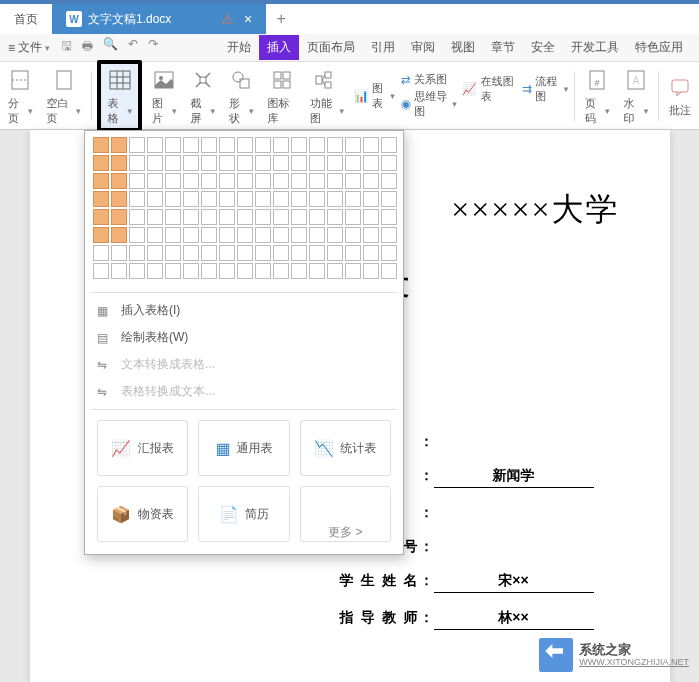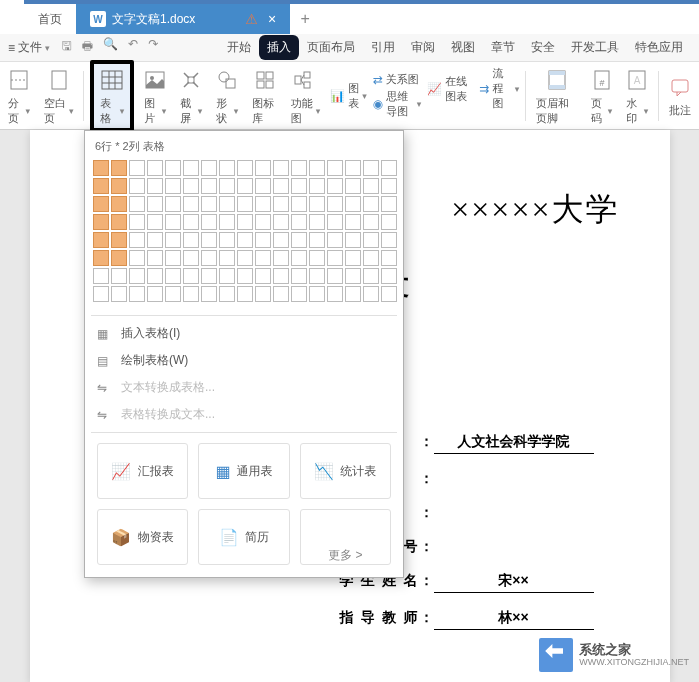--- a/index.html
+++ b/index.html
@@ -1,33 +1,33 @@
 <!DOCTYPE html>
 <html><head>
 <meta charset="utf-8">
 <style>
 * { margin: 0; padding: 0; box-sizing: border-box; font-family: "Microsoft YaHei", sans-serif; }
 body { width: 699px; height: 682px; overflow: hidden; background: #fff; position: relative; }
 
-.titlebar { height: 34px; background: #fff; display: flex; align-items: stretch; border-top: 4px solid #4a7ebb; margin-left: 24px; }
+.titlebar { height: 34px; background: #fff; display: flex; align-items: stretch; border-top: 4px solid #4a7ebb; }
 .tab { display: flex; align-items: center; padding: 0 14px; font-size: 12px; color: #555; position: relative; }
 .tab-home { }
 .tab-doc { background: #448aca; color: #fff; }
 .tab-doc .doc-icon { width: 16px; height: 16px; background: #fff; border-radius: 2px; margin-right: 6px; display: flex; align-items: center; justify-content: center; color: #448aca; font-size: 10px; font-weight: bold; }
 .tab-warn { color: #e37a4a; margin-left: 50px; font-size: 14px; }
 .tab-close { margin-left: 10px; color: #fff; font-size: 14px; cursor: pointer; }
 .tab-add { width: 30px; display: flex; align-items: center; justify-content: center; color: #888; font-size: 16px; }
 
 .menubar { height: 28px; background: #f7f7f7; display: flex; align-items: center; padding: 0 8px; font-size: 12px; color: #555; border-bottom: 1px solid #e0e0e0; }
 .menu-file { display: flex; align-items: center; gap: 3px; margin-right: 8px; }
 .chev { font-size: 9px; color: #888; }
 .menu-icons { display: flex; gap: 10px; margin-left: 4px; color: #888; }
 .menu-tabs { margin-left: auto; display: flex; gap: 0; }
 .menu-tab { padding: 4px 8px; font-size: 12px; color: #555; cursor: pointer; }
-.menu-tab.active { background: #0f172a; color: #fff; border-radius: 6px; }
+.menu-tab.active { background: #6d28d9; color: #fff; border-radius: 0; }
 
 .ribbon { height: 68px; background: #fff; border-bottom: 1px solid #d0d0d0; display: flex; align-items: center; padding: 4px 4px; gap: 6px; }
 .rgrp { display: flex; flex-direction: column; align-items: center; gap: 2px; padding: 0 4px; }
 .rgrp .ric { height: 28px; display: flex; align-items: center; justify-content: center; color: #666; }
 .rgrp .rlb { font-size: 11px; color: #555; display: flex; align-items: center; gap: 2px; }
 .rsep { width: 1px; height: 50px; background: #e0e0e0; }
 .ribbon-mini { display: flex; flex-direction: column; gap: 2px; font-size: 11px; color: #555; }
 .ribbon-mini .mi { display: flex; align-items: center; gap: 3px; }
 .ribbon-mini .mi .mic { color: #448aca; font-size: 12px; }
 
@@ -55,21 +55,21 @@
 .card-grid { display: grid; grid-template-columns: repeat(3, 1fr); gap: 10px; padding: 6px; }
 .card { height: 56px; border: 1px solid #e0e0e0; border-radius: 3px; display: flex; align-items: center; justify-content: center; gap: 6px; font-size: 12px; color: #555; cursor: pointer; }
 .card .cic { font-size: 16px; color: #448aca; }
 .card.more { color: #888; align-items: flex-end; }
 
 .watermark { position: absolute; right: 10px; bottom: 10px; display: flex; align-items: center; gap: 6px; opacity: 0.85; z-index: 200; margin-top: 48px; }
 .watermark .logo { width: 34px; height: 34px; background: #3a82d8; border-radius: 2px; position: relative; }
 .watermark .logo::before { content: ""; position: absolute; top: 6px; left: 6px; width: 18px; height: 14px; background: #fff; clip-path: polygon(0 50%, 40% 0, 40% 30%, 100% 30%, 100% 70%, 40% 70%, 40% 100%); }
 .watermark .txt { font-size: 11px; color: #333; line-height: 1.2; }
 .watermark .txt .t1 { font-weight: bold; font-size: 13px; }
-.watermark .txt .t2 { color: #777; font-size: 9px; }
+.watermark .txt .t2 { color: #777; font-size: 9px; text-decoration: underline; }
 
 svg { display: block; }
 </style>
 </head>
 <body>
 
 <div class="titlebar">
   <div class="tab tab-home">
     <span>首页</span>
   </div>
@@ -245,32 +245,20 @@
     <div class="mi">
         <span class="mic">⇉</span>
         <span>流程图</span>
         <span class="chev">▾</span>
       </div>
     <div class="mi" style="visibility:hidden">.</div>
   </div>
   <div class="rsep"></div>
   <div class="rgrp">
     <div class="ric">
-        <svg width="22" height="22">
-          <rect x="3" y="2" width="16" height="18" fill="none" stroke="#888"></rect>
-          <rect x="3" y="2" width="16" height="4" fill="#cde"></rect>
-          <rect x="3" y="16" width="16" height="4" fill="#cde"></rect>
-        </svg>
-      </div>
-    <div class="rlb">
-        <span>页眉和页脚</span>
-      </div>
-  </div>
-  <div class="rgrp">
-    <div class="ric">
         <svg width="20" height="22">
           <rect x="3" y="2" width="14" height="18" fill="none" stroke="#888"></rect>
           <text x="10" y="17" font-size="9" text-anchor="middle" fill="#888">#</text>
         </svg>
       </div>
     <div class="rlb">
         <span>页码</span>
         <span class="chev">▾</span>
       </div>
   </div>
@@ -301,25 +289,25 @@
 </div>
 
 <div class="canvas">
   <div class="page">
     <div class="title-uni">×××××大学</div>
     <div class="subtitle">毕业论文</div>
     <div class="fields">
       <div class="frow">
           <span class="flab">院</span>
           <span class="fcol">：</span>
-          <span class="fval">人文社会科学学院</span>
         </div>
       <div class="frow">
           <span class="flab">业</span>
           <span class="fcol">：</span>
+          <span class="fval">新闻学</span>
         </div>
       <div class="frow">
           <span class="flab">级</span>
           <span class="fcol">：</span>
         </div>
       <div class="frow">
           <span class="flab">学　　号</span>
           <span class="fcol">：</span>
         </div>
       <div class="frow">
@@ -330,21 +318,20 @@
       <div class="frow">
           <span class="flab">指导教师</span>
           <span class="fcol">：</span>
           <span class="fval">林××</span>
         </div>
     </div>
   </div>
 </div>
 
 <div class="dropdown">
-  <div class="dd-hint">6行 * 2列 表格</div>
   <div class="grid" id="grid">
       <div class="cell hl"></div>
       <div class="cell hl"></div>
       <div class="cell"></div>
       <div class="cell"></div>
       <div class="cell"></div>
       <div class="cell"></div>
       <div class="cell"></div>
       <div class="cell"></div>
       <div class="cell"></div>

